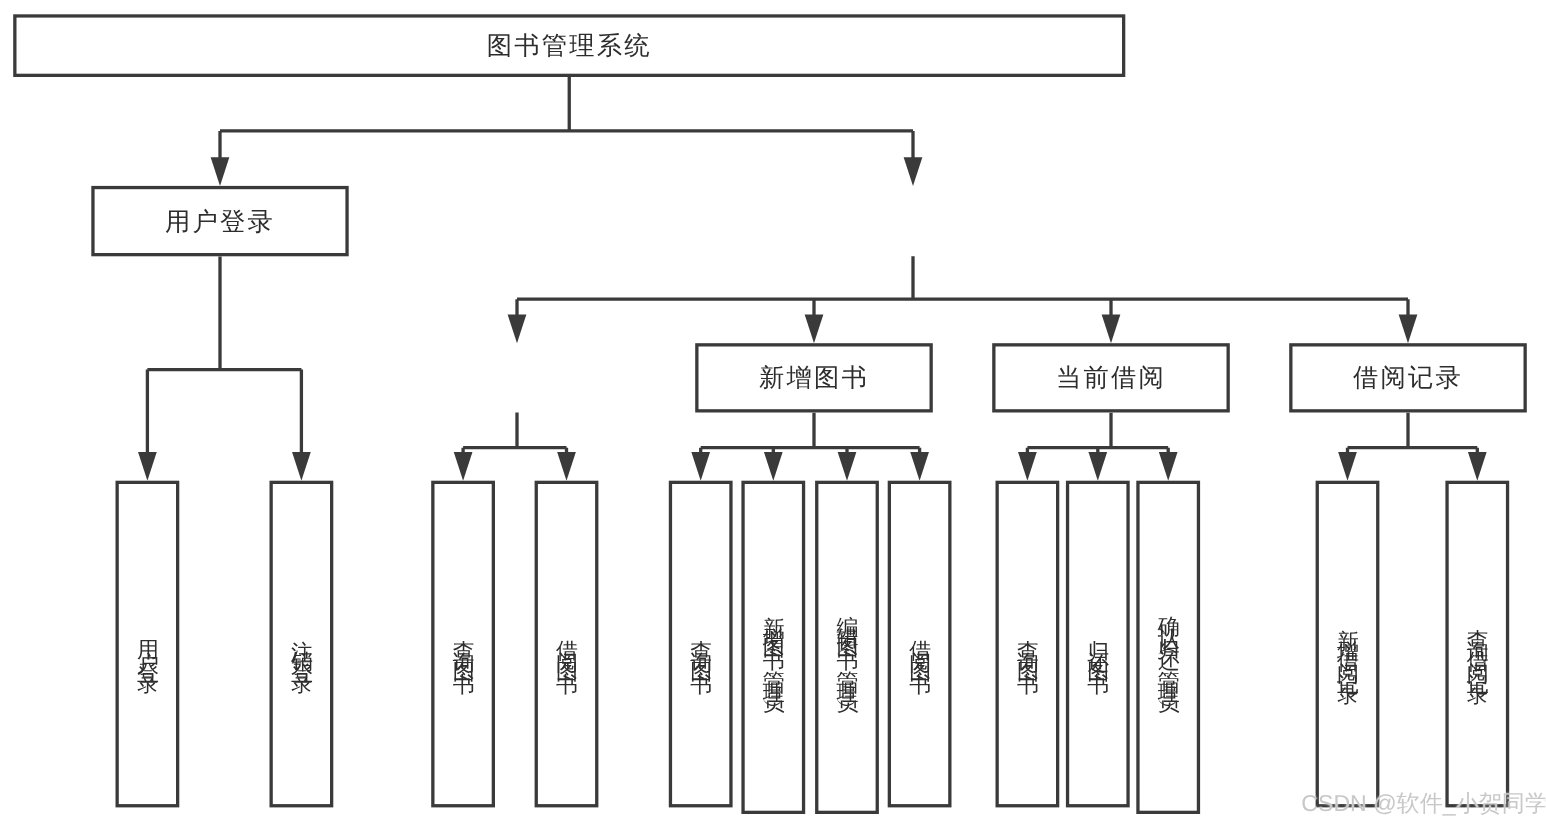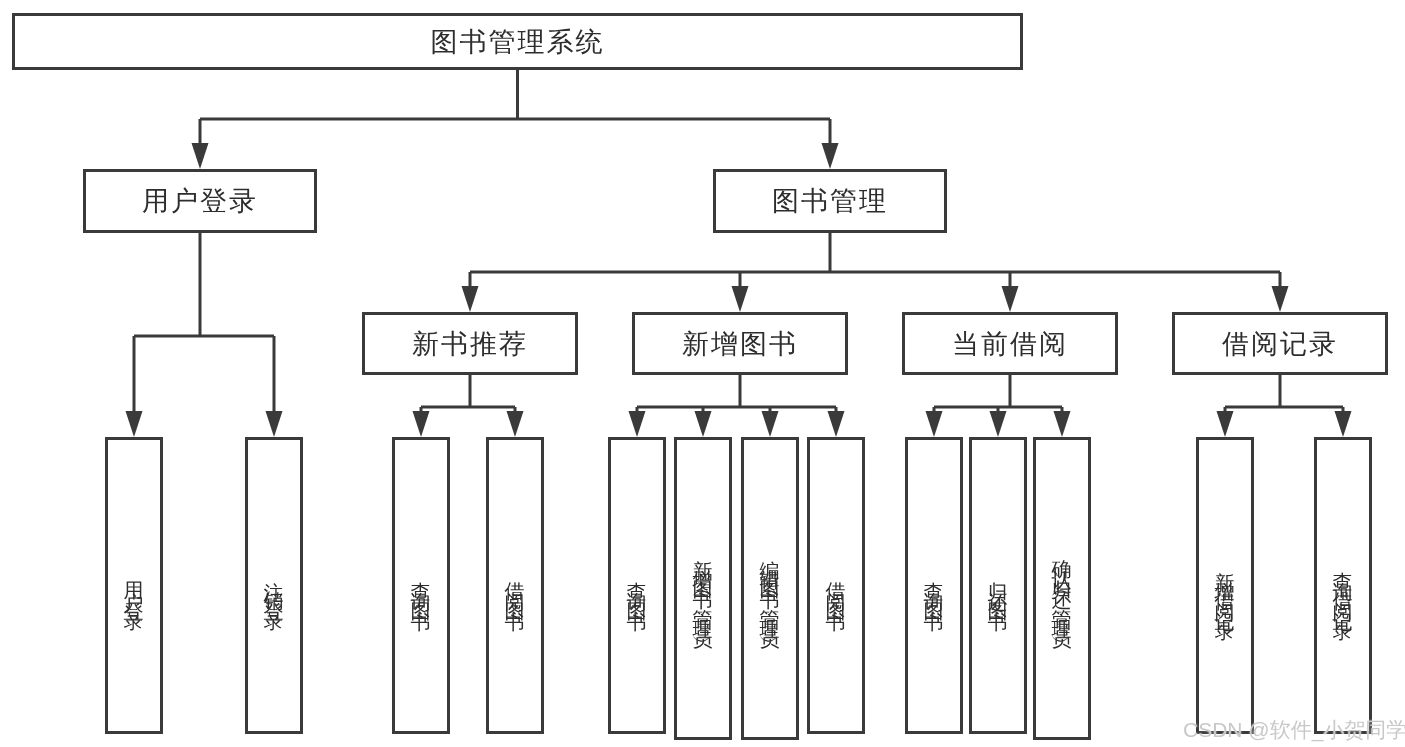--- a/index.html
+++ b/index.html
@@ -24,21 +24,21 @@
   .hbox {
     position: absolute;
     box-sizing: border-box;
     border: 3px solid #3a3a3a;
     background: #ffffff;
     display: flex;
     align-items: center;
     justify-content: center;
   }
   .hbox .lbl {
-    font-size: 27px;
+    font-size: 23px;
     letter-spacing: 2px;
     color: #2d2d2d;
     white-space: nowrap;
   }
   .vbox {
     position: absolute;
     box-sizing: border-box;
     border: 3px solid #3a3a3a;
     background: #ffffff;
     display: flex;
@@ -110,27 +110,21 @@
     </g>
   </svg>
 
   <div class="hbox" style="left:12px; top:13px; width:1011px; height:57px;">
     <span class="lbl">图书管理系统</span>
   </div>
 
   <div class="hbox" style="left:83px; top:169px; width:234px; height:64px;">
     <span class="lbl">用户登录</span>
   </div>
-  <div class="hbox" style="left:713px; top:169px; width:234px; height:64px;">
-    <span class="lbl">图书管理</span>
-  </div>
 
-  <div class="hbox" style="left:362px; top:312px; width:216px; height:63px;">
-    <span class="lbl">新书推荐</span>
-  </div>
   <div class="hbox" style="left:632px; top:312px; width:216px; height:63px;">
     <span class="lbl">新增图书</span>
   </div>
   <div class="hbox" style="left:902px; top:312px; width:216px; height:63px;">
     <span class="lbl">当前借阅</span>
   </div>
   <div class="hbox" style="left:1172px; top:312px; width:216px; height:63px;">
     <span class="lbl">借阅记录</span>
   </div>
 

